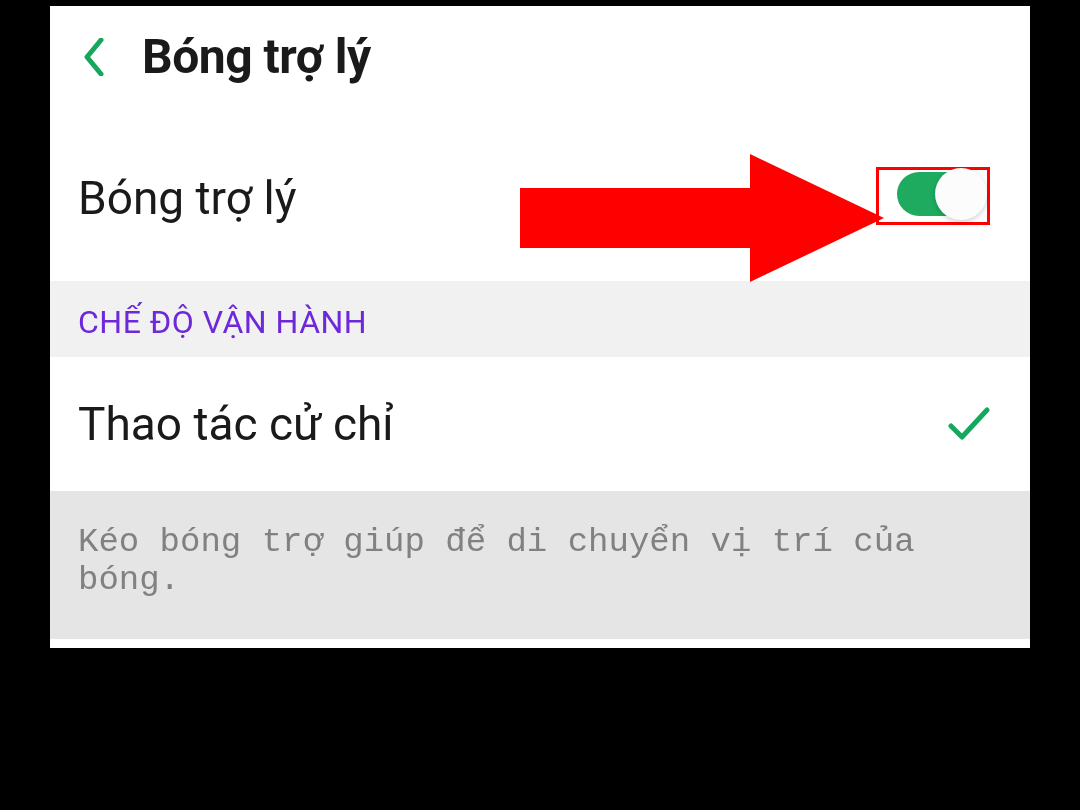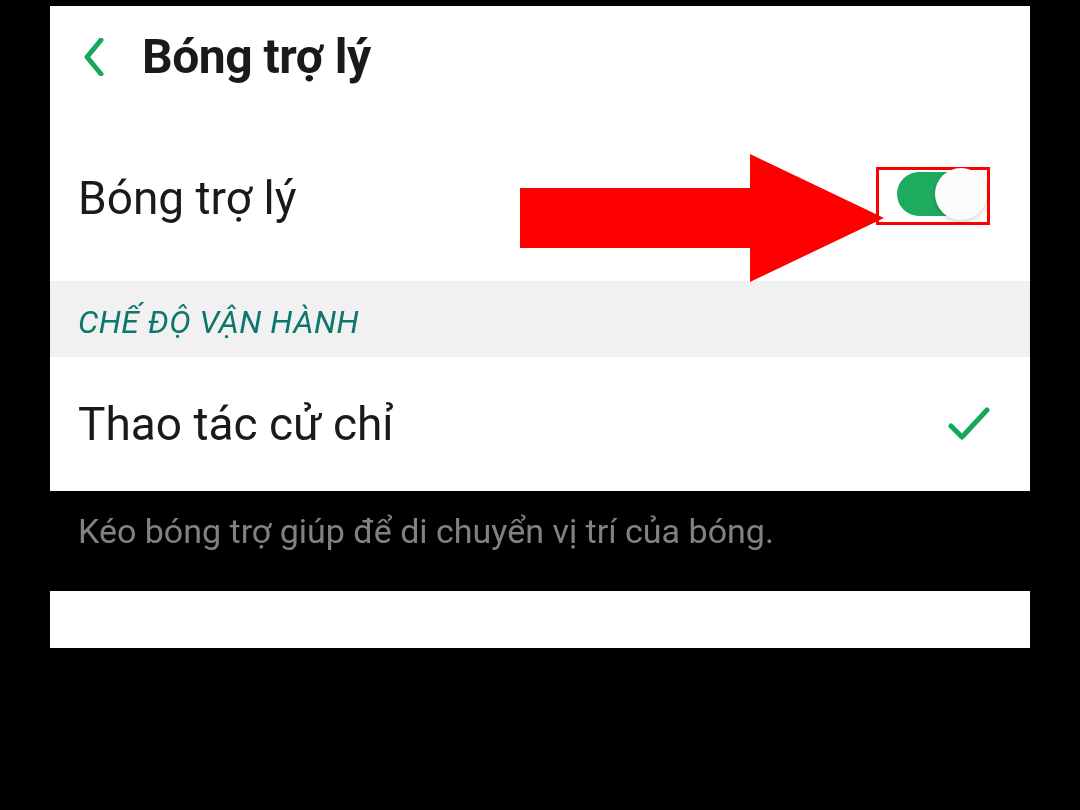--- a/index.html
+++ b/index.html
@@ -86,23 +86,22 @@
       box-shadow: 0 2px 5px rgba(0,0,0,0.18);
     }
 
     
     .section-header {
       background: #f1f1f1;
       padding: 22px 28px 16px 28px;
     }
     .section-header-text {
       font-size: 32px;
-      color: #0f766e;
+      color: #6d28d9;
       letter-spacing: 0.5px;
-      font-style: italic;
     }
 
     
     .option-row {
       display: flex;
       align-items: center;
       justify-content: space-between;
       padding: 40px 40px 40px 28px;
       background: #fff;
       cursor: pointer;
@@ -116,22 +115,23 @@
       width: 42px;
       height: 42px;
       display: flex;
       align-items: center;
       justify-content: center;
     }
     .check svg { display: block; }
 
     
     .footer {
-      background: #000000;
-      padding: 20px 28px 40px 28px;
+      background: #e5e5e5;
+      padding: 32px 28px 40px 28px;
+      font-family: Liberation Mono, monospace;
     }
     .footer-text {
       font-size: 34px;
       color: #818181;
     }
 
     
     .arrow-annot {
       position: absolute;
       pointer-events: none;

